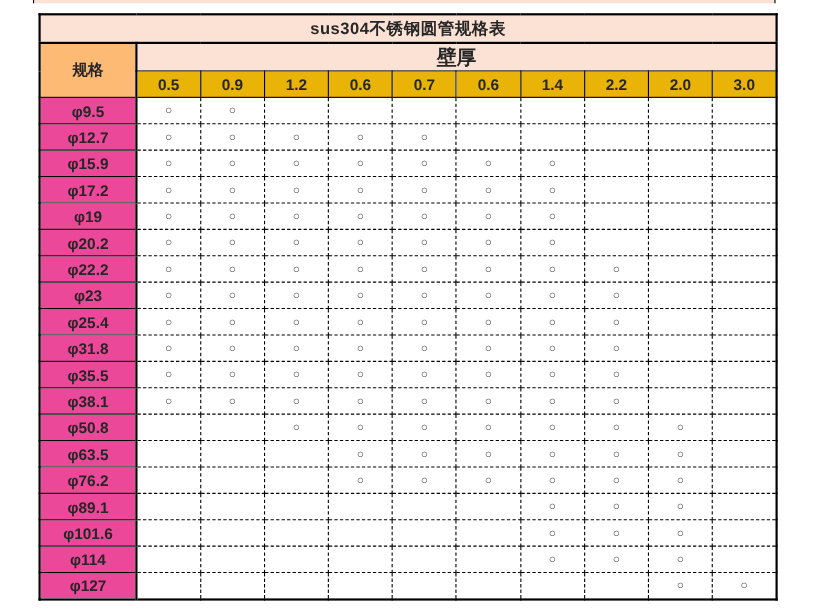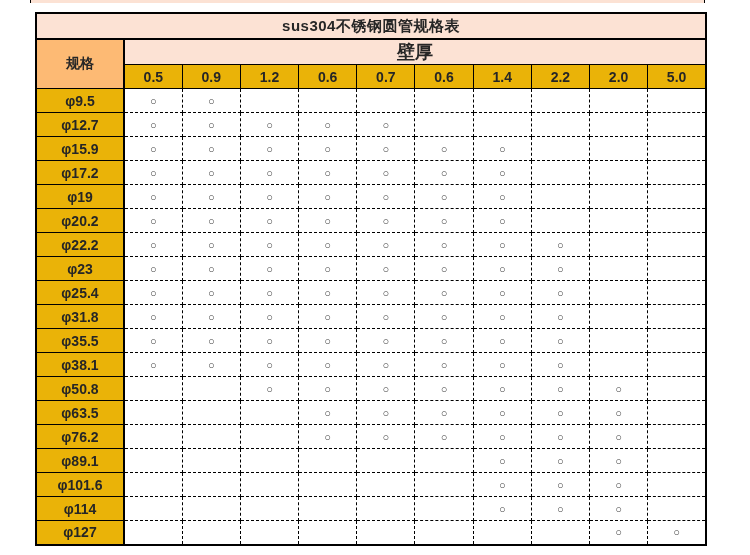--- a/index.html
+++ b/index.html
@@ -67,21 +67,21 @@
     font-size: 18px;
     border: 1px solid #000;
   }
   td.th-num {
     background: #eab308;
     font-size: 14px;
     border: 1px solid #000;
   }
   tr.data-row { height: 24px; }
   td.spec-label {
-    background: #eab308;
+    background: #ec4899;
     font-size: 14px;
     border: 1px solid #000;
     border-right: 2px solid #000;
   }
   td.mark {
     background: #ffffff;
     border: 1px dashed #000;
     font-size: 11px;
     color: #3c3c3c;
   }
@@ -118,21 +118,21 @@
         <tr class="head-row2" id="thickness-row">
             <td class="th-num">0.5</td>
             <td class="th-num">0.9</td>
             <td class="th-num">1.2</td>
             <td class="th-num">0.6</td>
             <td class="th-num">0.7</td>
             <td class="th-num">0.6</td>
             <td class="th-num">1.4</td>
             <td class="th-num">2.2</td>
             <td class="th-num">2.0</td>
-            <td class="th-num">5.0</td>
+            <td class="th-num">3.0</td>
           </tr>
       <tr class="data-row">
             <td class="spec-label">φ9.5</td>
             <td class="mark">○</td>
             <td class="mark">○</td>
             <td class="mark"></td>
             <td class="mark"></td>
             <td class="mark"></td>
             <td class="mark"></td>
             <td class="mark"></td>

